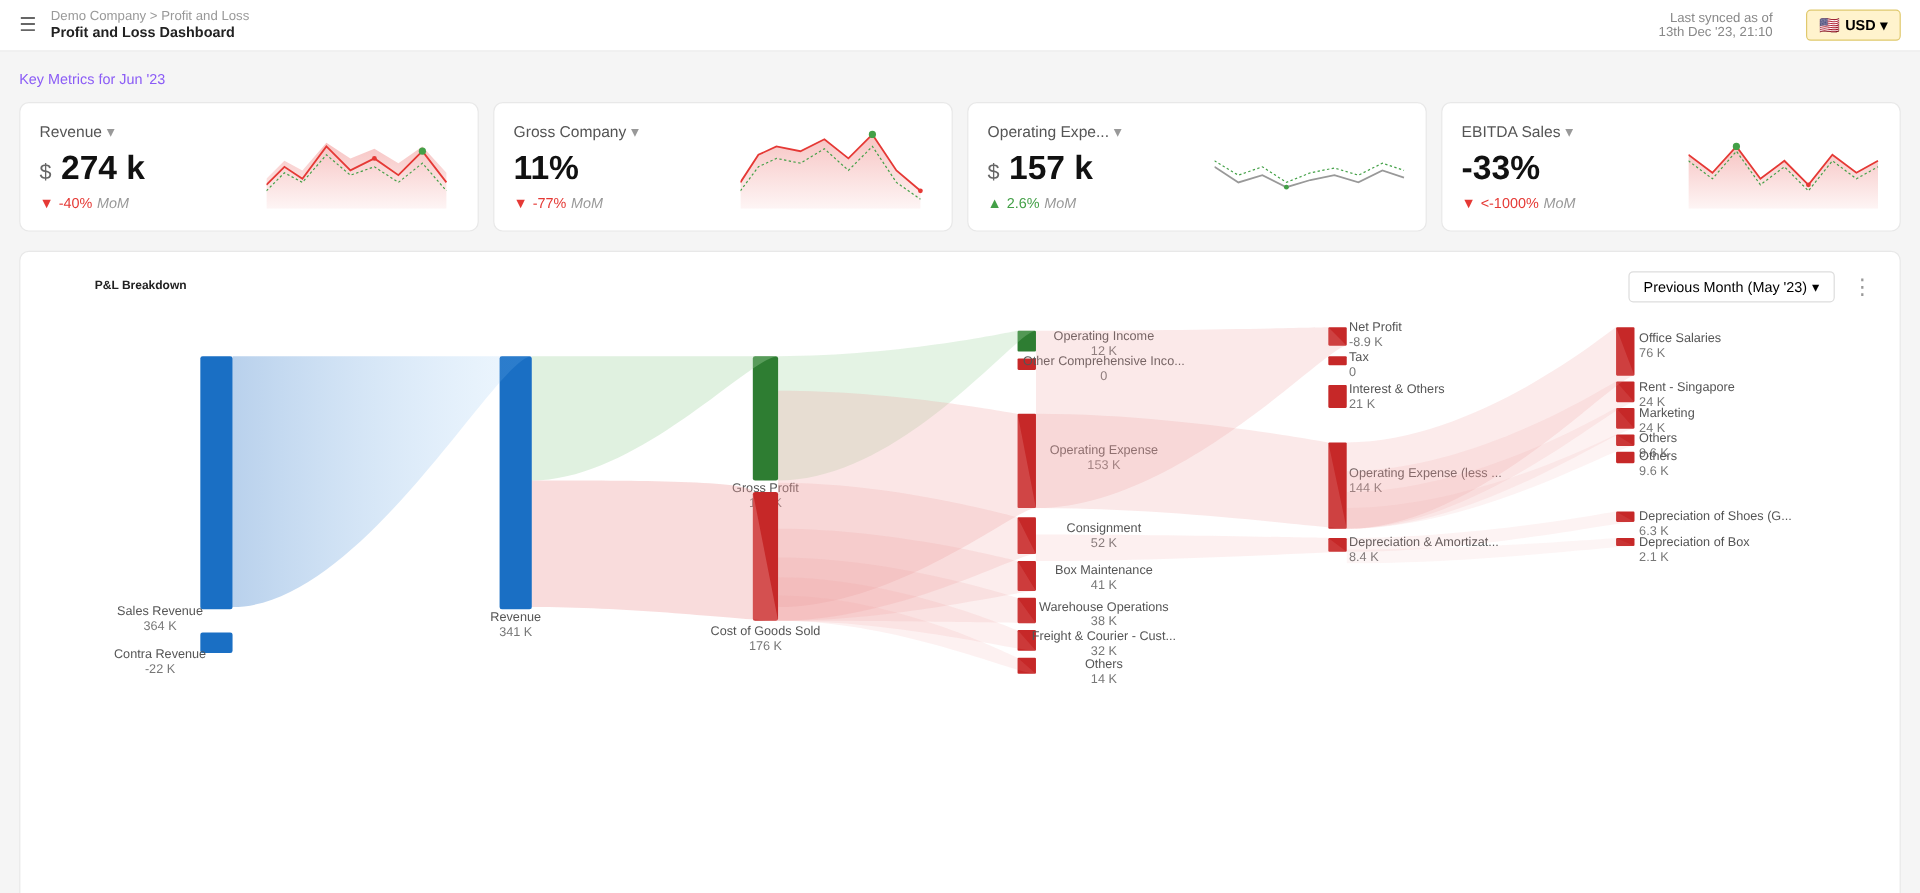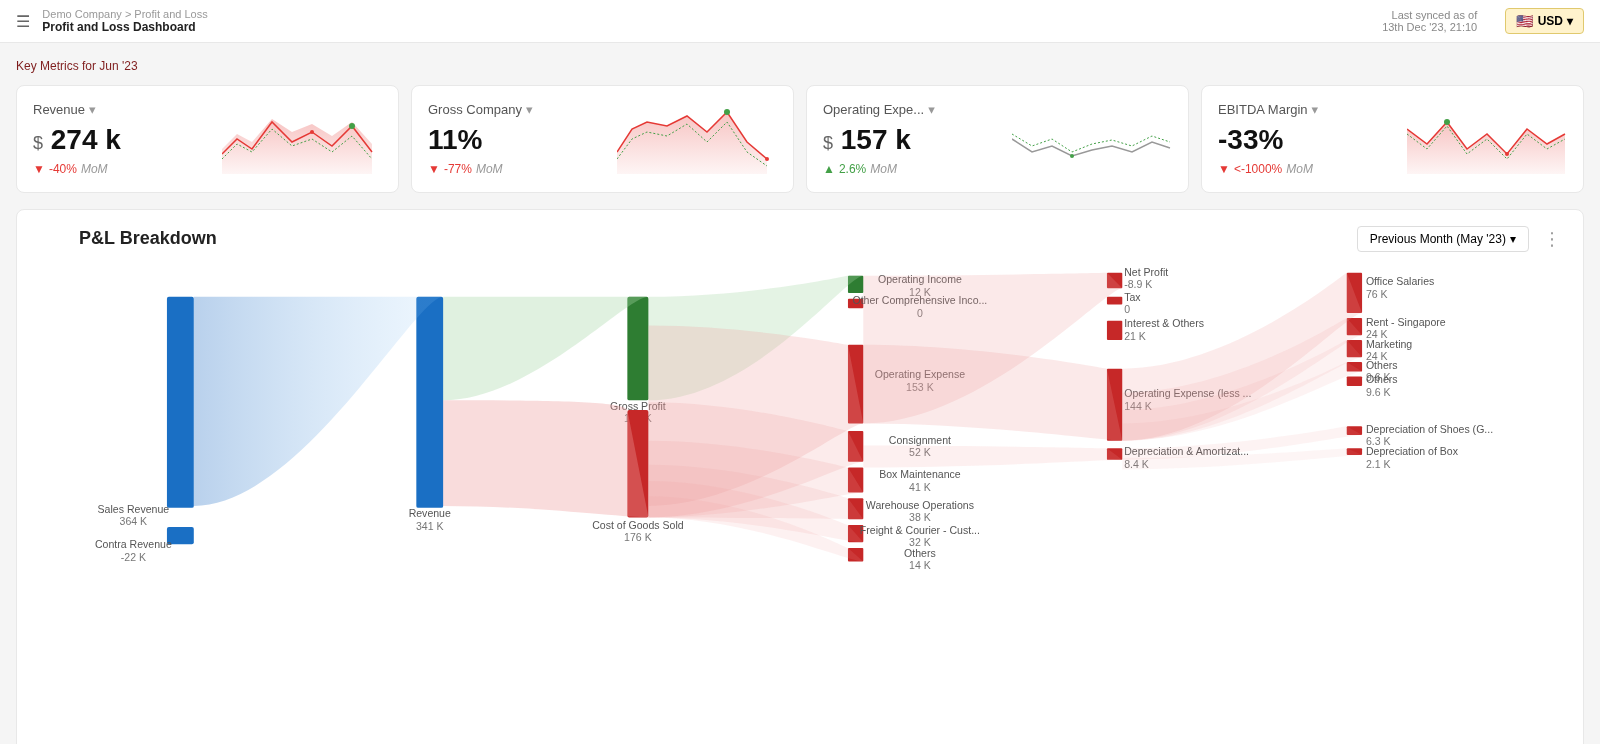--- a/index.html
+++ b/index.html
@@ -26,21 +26,21 @@
       padding: 4px 10px;
       font-size: 12px;
       font-weight: 600;
       cursor: pointer;
       display: flex; align-items: center; gap: 4px;
     }
     .flag { font-size: 14px; }
 
     .main-content { padding: 16px; }
     
-    .section-label { font-size: 12px; color: #7f1d1d; margin-bottom: 12px; font-weight: 500; }
+    .section-label { font-size: 12px; color: #8b5cf6; margin-bottom: 12px; font-weight: 500; }
     
     .metric-cards { display: flex; gap: 12px; margin-bottom: 16px; }
     .metric-card {
       background: #fff;
       border: 1px solid #e8e8e8;
       border-radius: 8px;
       flex: 1;
       padding: 16px;
       display: flex;
       align-items: center;
@@ -62,21 +62,21 @@
       border: 1px solid #e8e8e8;
       border-radius: 8px;
       padding: 16px;
     }
     .pnl-header {
       display: flex;
       align-items: center;
       justify-content: space-between;
       margin-bottom: 16px;
     }
-    .pnl-title { font-size: 18px; font-weight: 600; color: #222; padding-left: 46px; }
+    .pnl-title { font-size: 10px; font-weight: 600; color: #222; padding-left: 46px; }
     .pnl-controls { display: flex; align-items: flex-start; gap: 8px; }
     .period-btn {
       background: #fff;
       border: 1px solid #ddd;
       border-radius: 4px;
       padding: 5px 12px;
       font-size: 12px;
       cursor: pointer;
       display: flex; align-items: center; gap: 4px;
     }
@@ -193,21 +193,21 @@
           <polyline points="0,35 20,48 40,42 60,52 80,46 100,42 120,48 140,38 158,44" fill="none" stroke="#999" stroke-width="1.5"></polyline>
           <polyline points="0,30 20,42 40,35 60,48 80,40 100,36 120,42 140,32 158,38" fill="none" stroke="#43a047" stroke-width="1" stroke-dasharray="2,2"></polyline>
           <circle cx="60" cy="52" r="2" fill="#43a047"></circle>
         </svg>
       </div>
     </div>
 
     <div class="metric-card">
       <div class="metric-left">
         <div class="metric-title">
-          <span>EBITDA Margin</span>
+          <span>EBITDA Sales</span>
           <span style="color:#999;cursor:pointer;">▾</span>
         </div>
         <div class="metric-value">
           <span>-33%</span>
         </div>
         <div class="metric-change change-down">
           <span>▼</span>
           <span>&lt;-1000%</span>
           <span class="change-label">MoM</span>
         </div>

